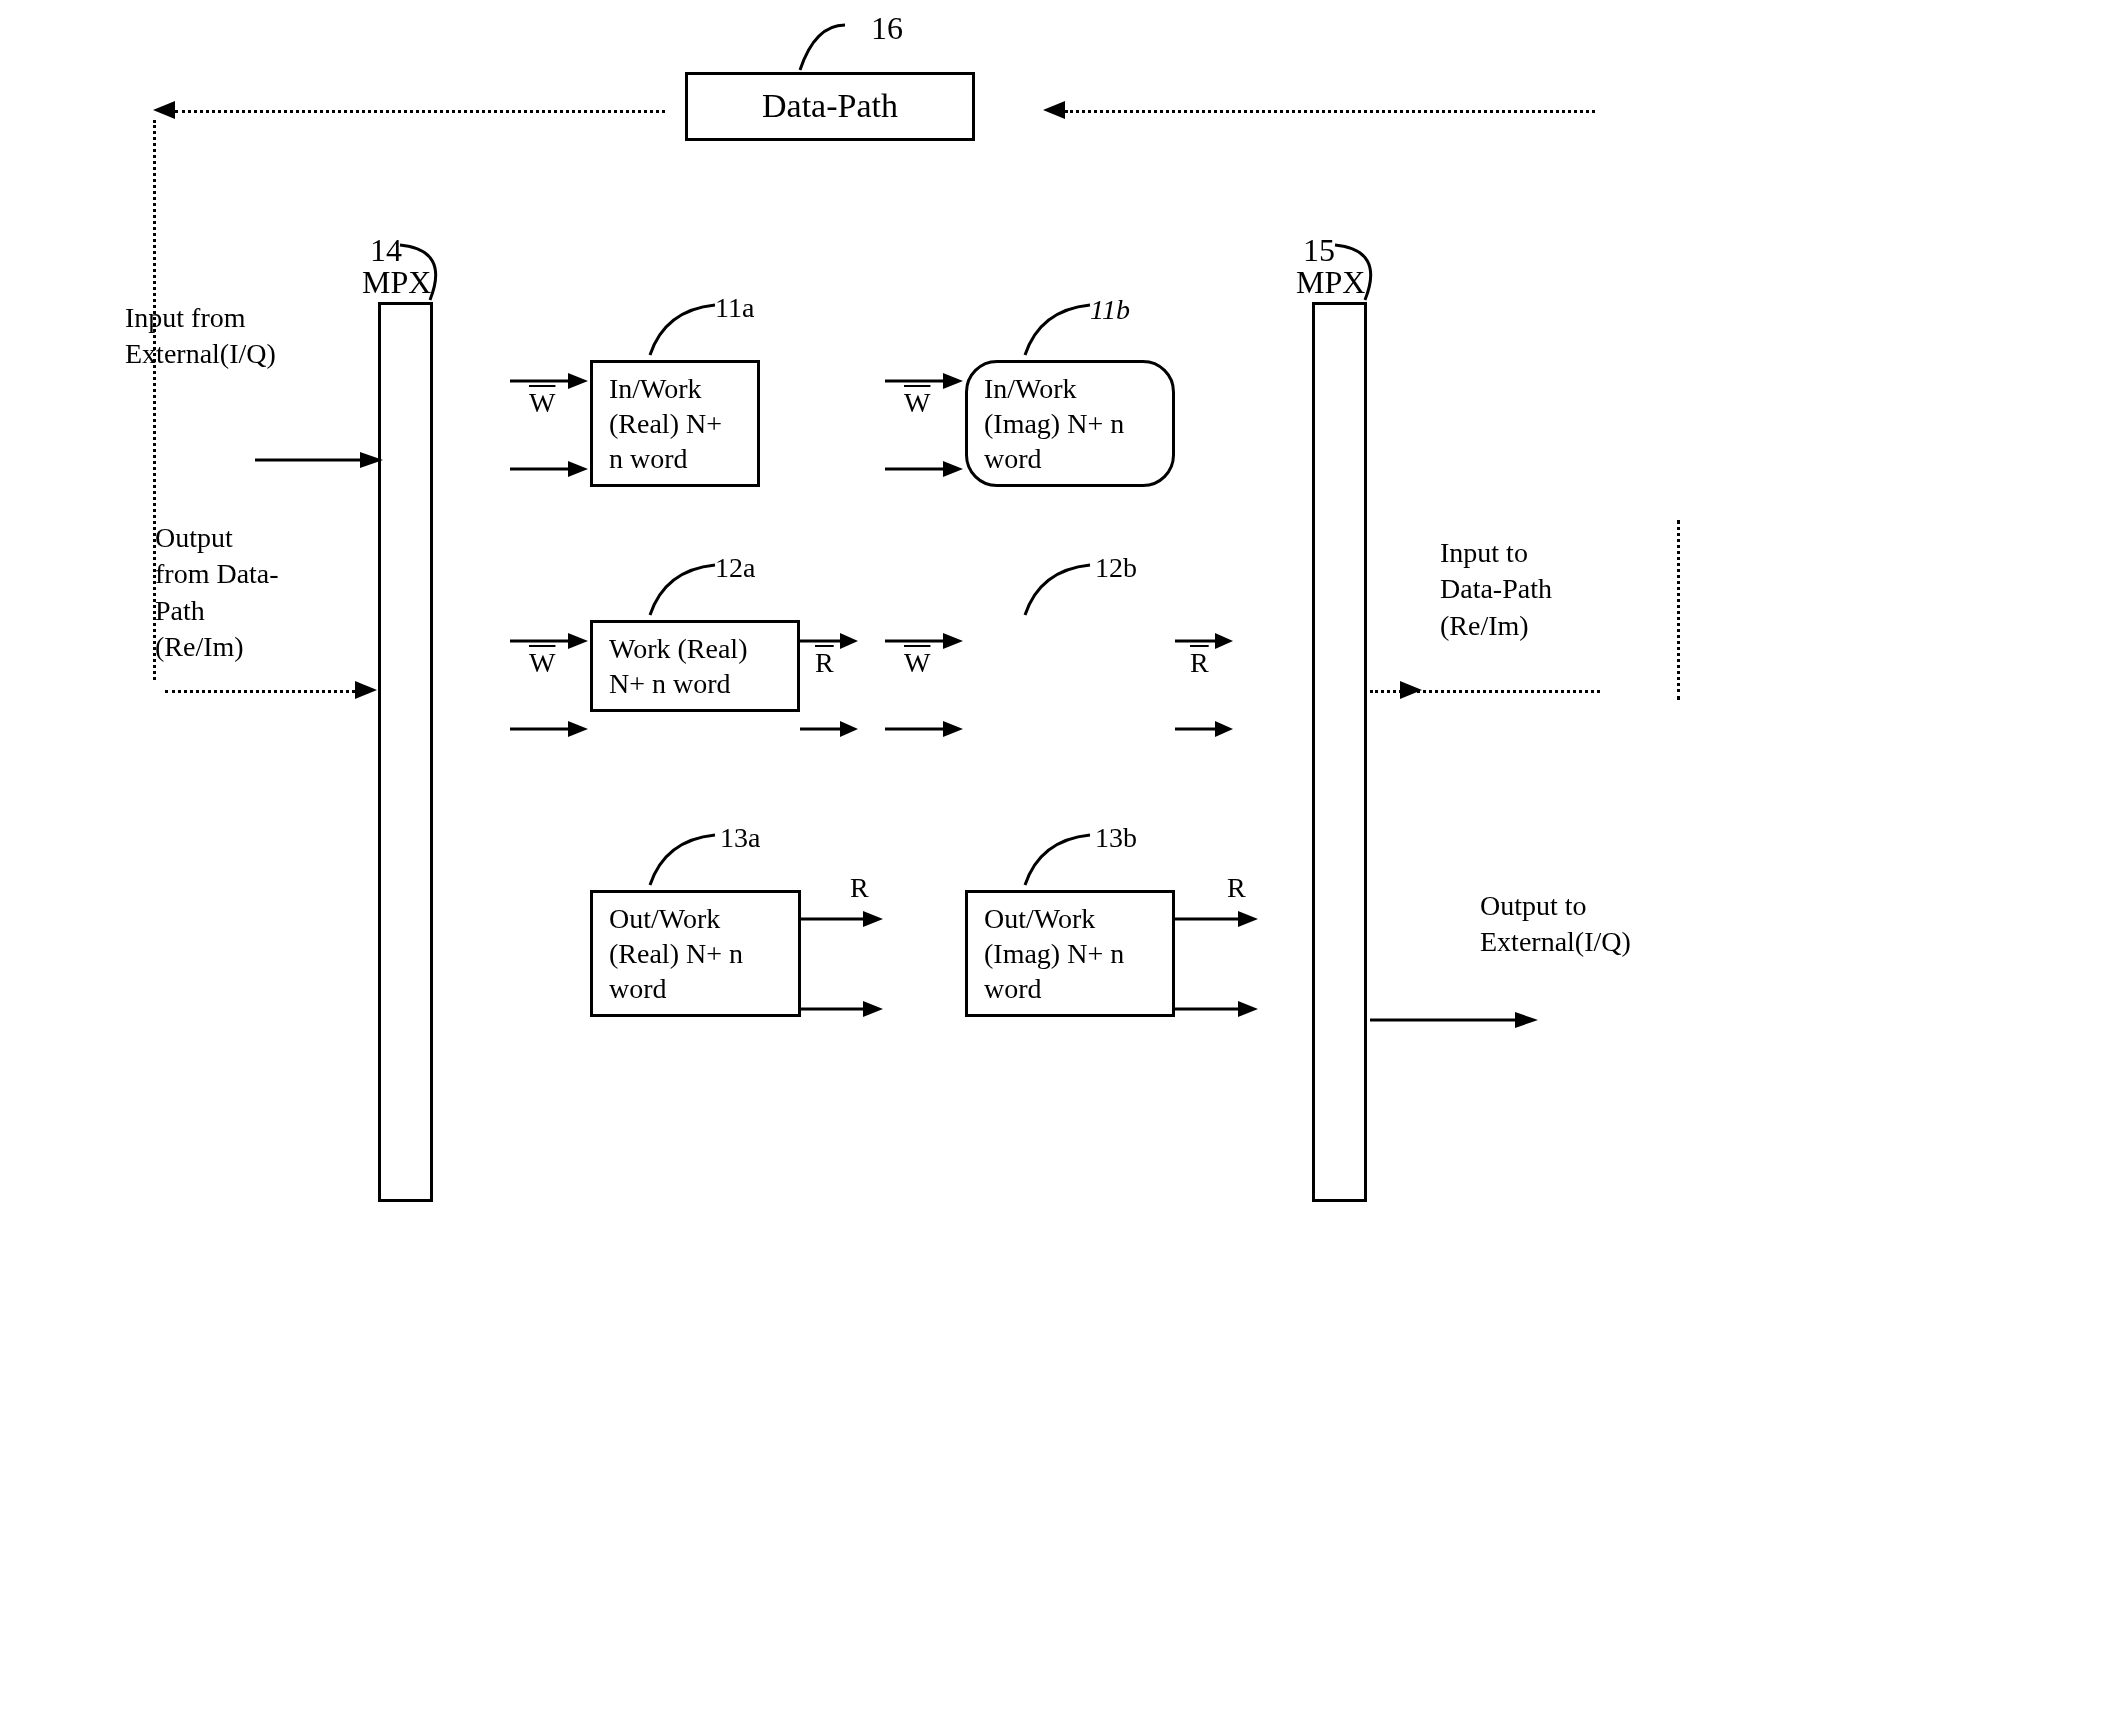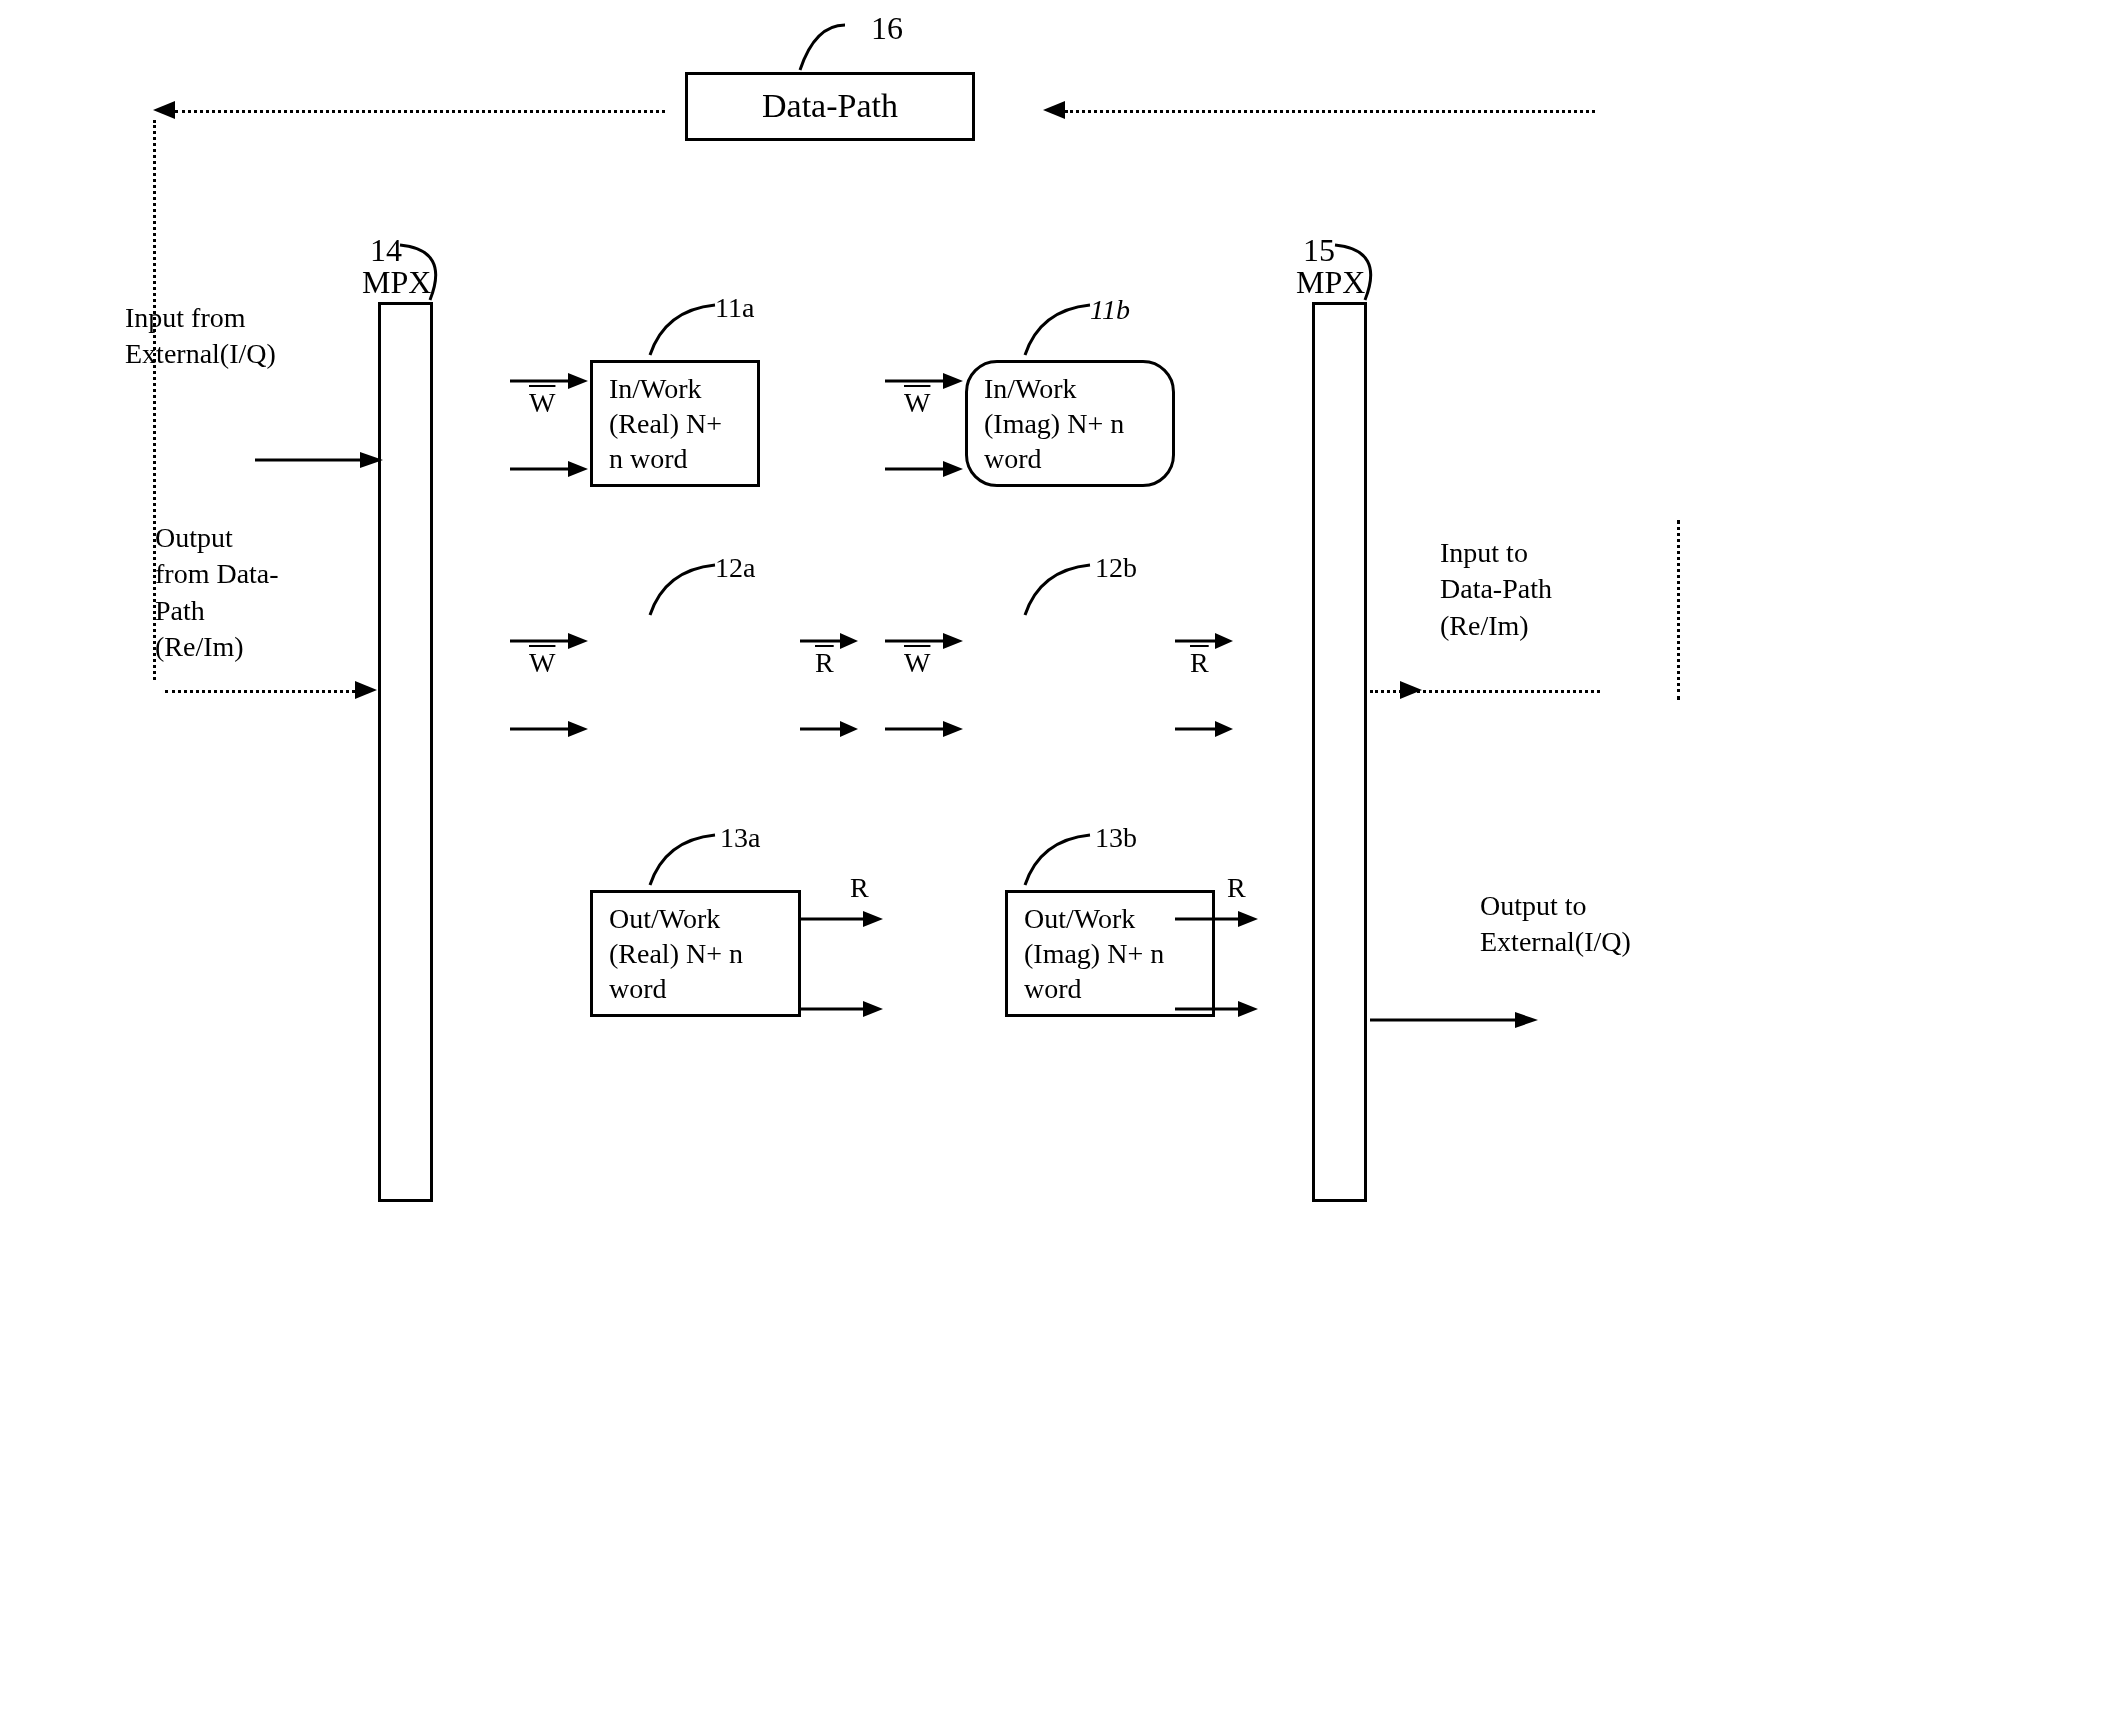--- a/index.html
+++ b/index.html
@@ -109,41 +109,46 @@
   <div class="box" style="left:965px; top:360px; width:210px;border-radius:32px;">
     <span>In/Work
 (Imag)
 N+ n word</span>
   </div>
   <svg class="leader" style="left:1015px; top:300px;" width="90" height="60">
     <path d="M75 5 Q25 10 10 55" stroke="#000" stroke-width="3" fill="none"></path>
   </svg>
   <div class="label" style="left:1090px; top:292px;font-style:italic;">11b</div>
 
+  <div class="box" style="left:590px; top:620px; width:210px;">
+    <span>Work
+(Real)
+N+ n word</span>
+  </div>
   <svg class="leader" style="left:640px; top:560px;" width="90" height="60">
     <path d="M75 5 Q25 10 10 55" stroke="#000" stroke-width="3" fill="none"></path>
   </svg>
   <div class="label" style="left:715px; top:550px;">12a</div>
 
   <svg class="leader" style="left:1015px; top:560px;" width="90" height="60">
     <path d="M75 5 Q25 10 10 55" stroke="#000" stroke-width="3" fill="none"></path>
   </svg>
   <div class="label" style="left:1095px; top:550px;font-family:Liberation Serif, serif;">12b</div>
 
   <div class="box" style="left:590px; top:890px; width:211px;">
     <span>Out/Work
 (Real)
 N+ n word</span>
   </div>
   <svg class="leader" style="left:640px; top:830px;" width="90" height="60">
     <path d="M75 5 Q25 10 10 55" stroke="#000" stroke-width="3" fill="none"></path>
   </svg>
   <div class="label" style="left:720px; top:820px;">13a</div>
 
-  <div class="box" style="left:965px; top:890px; width:210px;margin-left:40px;">
+  <div class="box" style="left:965px; top:890px; width:210px;">
     <span>Out/Work
 (Imag)
 N+ n word</span>
   </div>
   <svg class="leader" style="left:1015px; top:830px;" width="90" height="60">
     <path d="M75 5 Q25 10 10 55" stroke="#000" stroke-width="3" fill="none"></path>
   </svg>
   <div class="label" style="left:1095px; top:820px;">13b</div>
 
   <div class="label" style="left:125px; top:300px;">Input from

